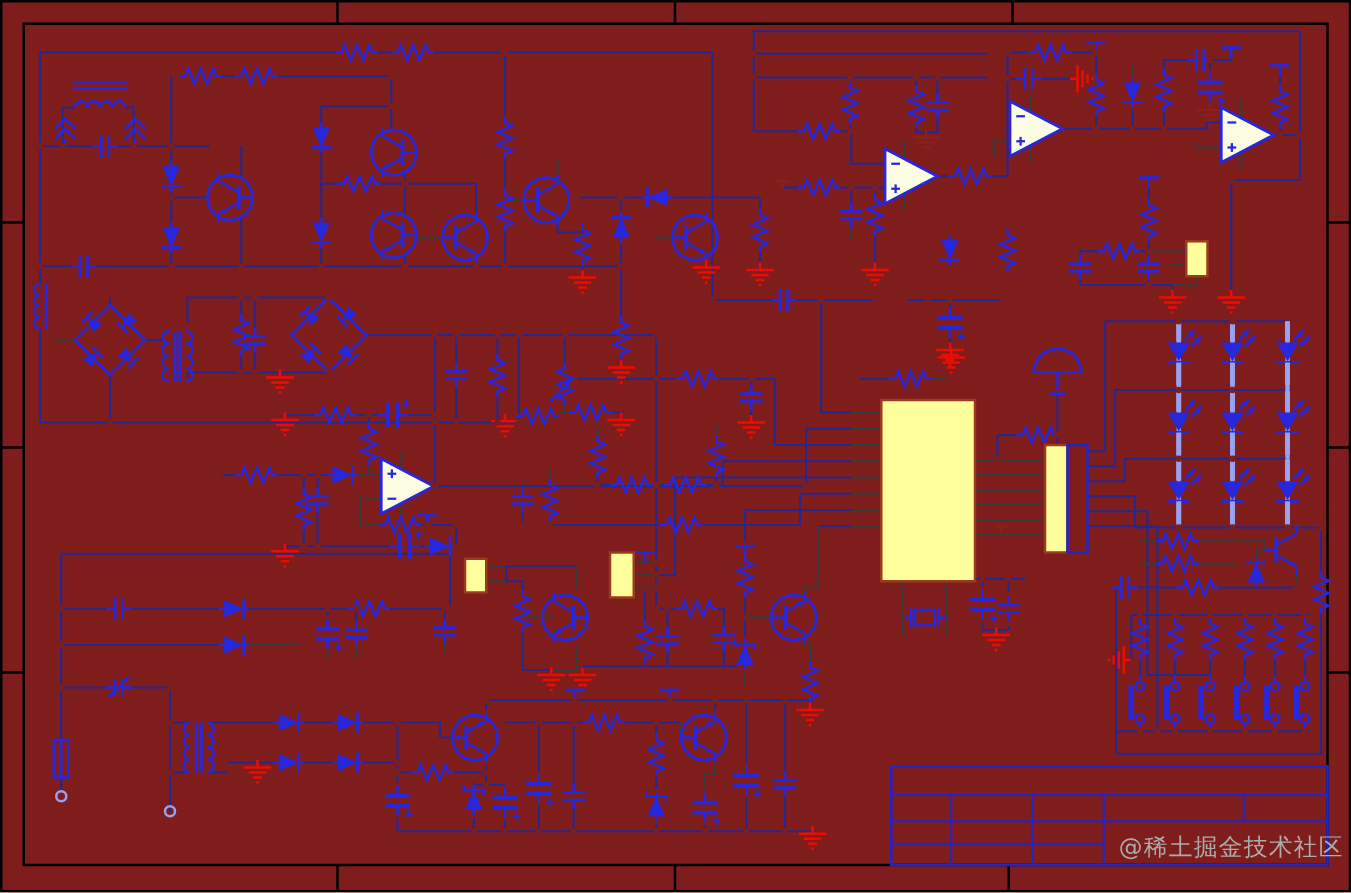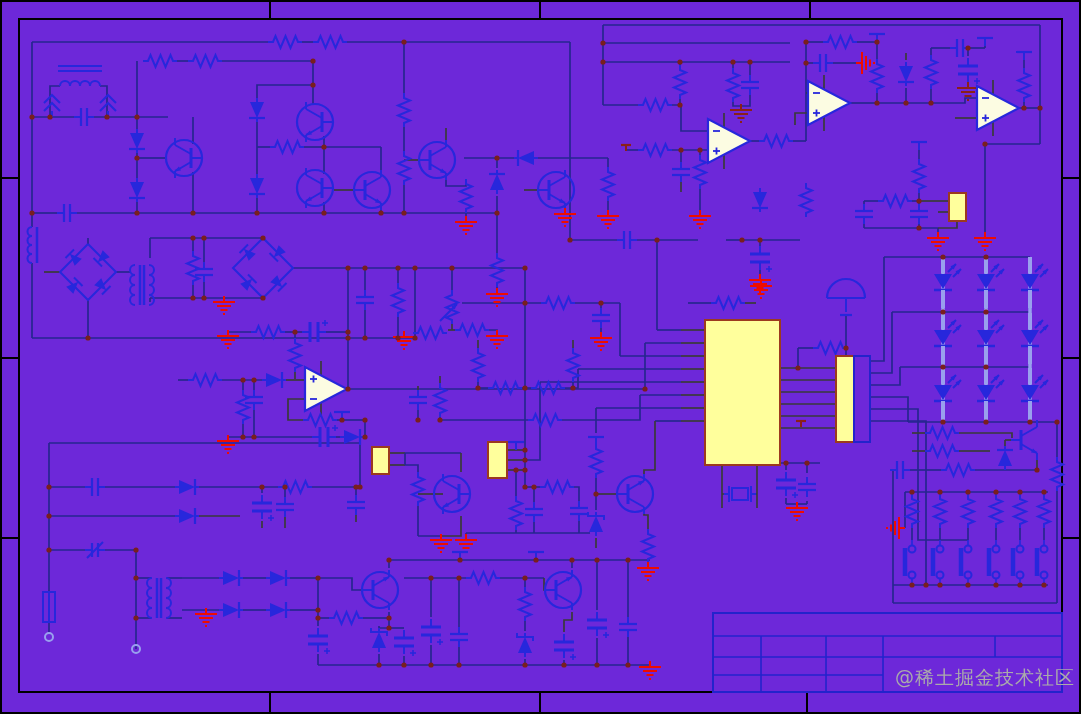--- a/index.html
+++ b/index.html
@@ -1,16 +1,16 @@
 <!DOCTYPE html>
 <html><head>
 <meta charset="utf-8">
 <style>
   html,body{margin:0;padding:0;background:#ffffff;}
-  .stage{position:relative;width:1081px;height:714px;background:#6d28d9;overflow:hidden;
+  .stage{position:relative;width:1081px;height:714px;background:#7f1d1d;overflow:hidden;
          font-family:"DejaVu Sans","Liberation Sans",sans-serif;}
   .stage svg{position:absolute;left:0;top:0;}
   .watermark{position:absolute;right:6px;bottom:23px;font-size:19px;letter-spacing:1px;
              color:#ABABAB;font-family:"DejaVu Sans","Liberation Sans",sans-serif;}
 </style>
 </head>
 <body>
 
 <div class="stage">
   <svg id="schematic" width="1081" height="714" viewBox="0 0 1081 714">

